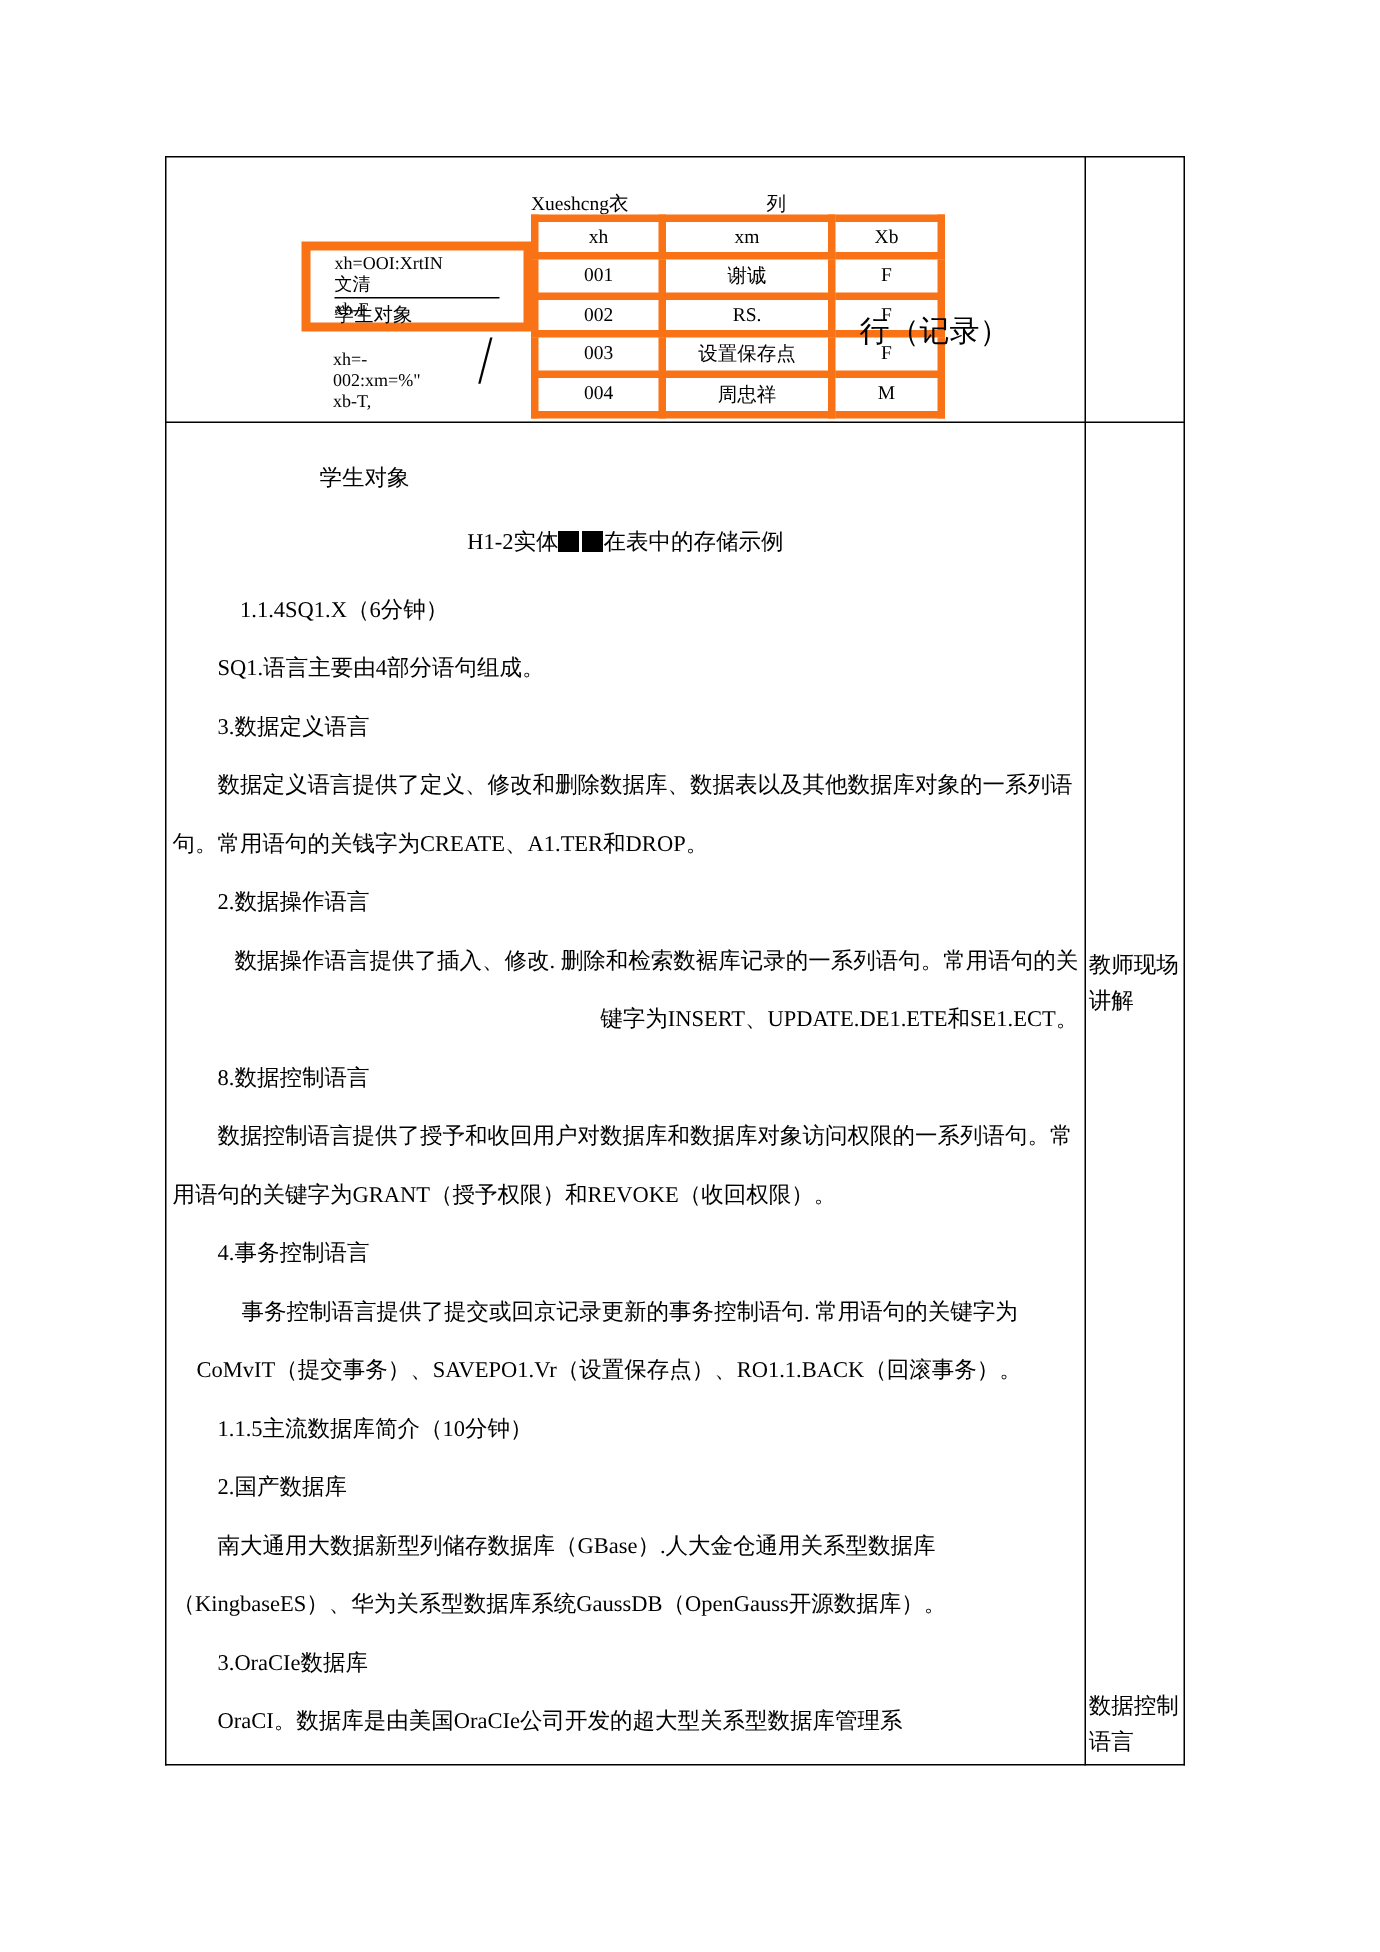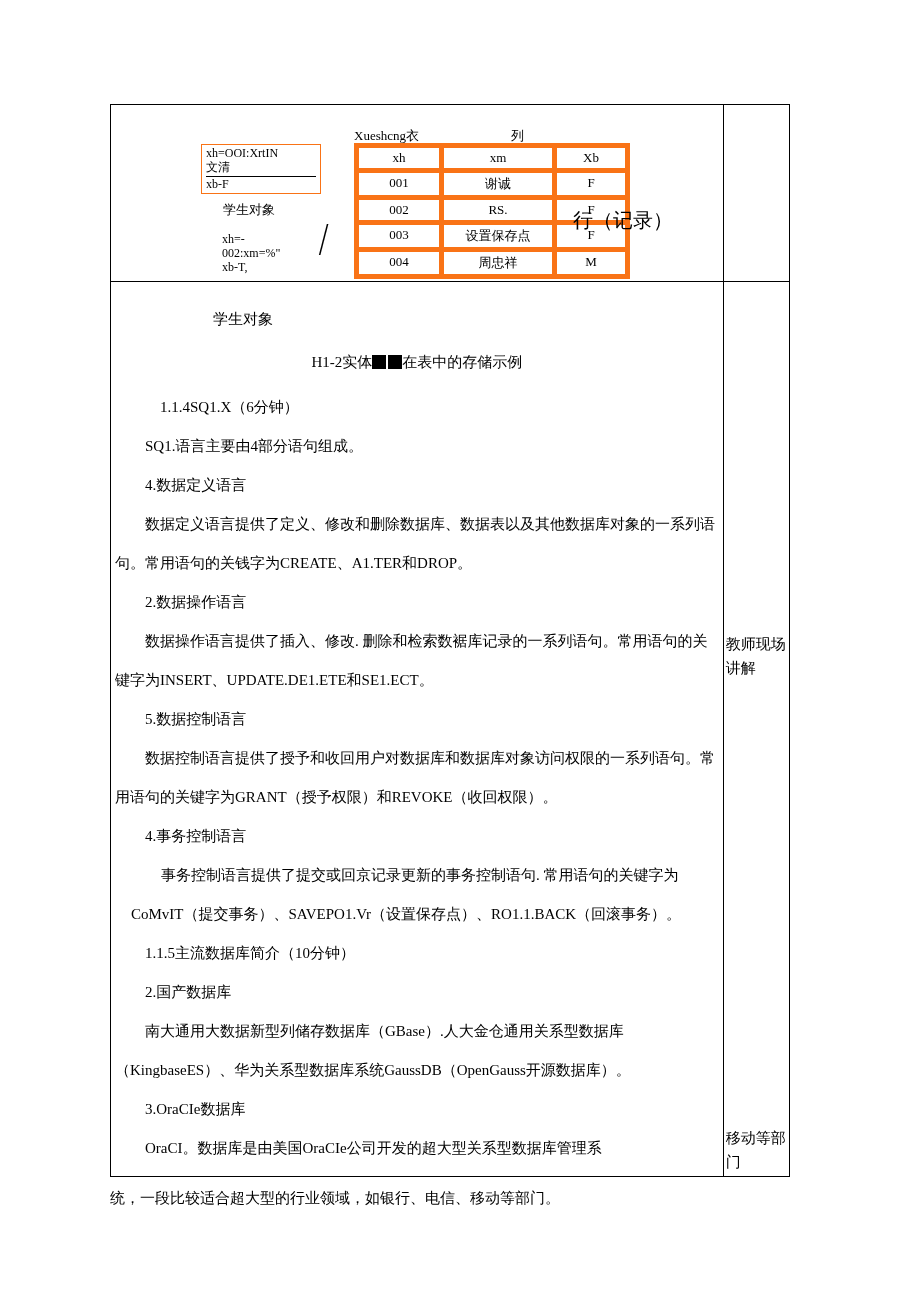--- a/index.html
+++ b/index.html
@@ -40,26 +40,26 @@
     border-bottom: 1px solid #000;
   }
   .figure-area {
     position: relative;
     height: 176px;
     width: 100%;
   }
   .obj-box {
     position: absolute;
     left: 90px;
-    top: 39px;
+    top: 56px;
     width: 110px;
-    border: 1px solid #f97316;
+    border: 6px solid #f97316;
     font-size: 12px;
     line-height: 1.15;
-    padding: 2px 4px;
+    padding: 2px 16px;
   }
   .obj-box hr {
     border: none;
     border-top: 1px solid #000;
     margin: 1px 0;
   }
   .obj-label {
     position: absolute;
     left: 112px;
     top: 96px;
@@ -235,40 +235,39 @@
   <tr>
     <td class="main-cell">
       <div class="content">
         <p style="text-indent:0; padding-left:98px; margin-top:18px;">学生对象</p>
         <p class="caption">
           
           H1-2实体<span class="black-sq"></span><span class="black-sq" style="margin-left:2px"></span>在表中的存储示例
         </p>
         <p style="text-indent:3em;">1.1.4SQ1.X（6分钟）</p>
         <p>SQ1.语言主要由4部分语句组成。</p>
-        <p>4.数据定义语言</p>
+        <p>3.数据定义语言</p>
         <p class="noindent" style="text-indent:2em;">数据定义语言提供了定义、修改和删除数据库、数据表以及其他数据库对象的一系列语句。常用语句的关钱字为CREATE、A1.TER和DROP。</p>
         <p>2.数据操作语言</p>
-        <p class="noindent" style="text-indent:2em;">数据操作语言提供了插入、修改. 删除和检索数裾库记录的一系列语句。常用语句的关键字为INSERT、UPDATE.DE1.ETE和SE1.ECT。</p>
-        <p>5.数据控制语言</p>
+        <p class="noindent" style="text-indent:2em;text-align:right;">数据操作语言提供了插入、修改. 删除和检索数裾库记录的一系列语句。常用语句的关键字为INSERT、UPDATE.DE1.ETE和SE1.ECT。</p>
+        <p>8.数据控制语言</p>
         <p class="noindent" style="text-indent:2em;">数据控制语言提供了授予和收回用户对数据库和数据库对象访问权限的一系列语句。常用语句的关键字为GRANT（授予权限）和REVOKE（收回权限）。</p>
         <p>4.事务控制语言</p>
         <p class="noindent" style="text-indent:2em;margin-left:16px;">事务控制语言提供了提交或回京记录更新的事务控制语句. 常用语句的关键字为CoMvIT（提交事务）、SAVEPO1.Vr（设置保存点）、RO1.1.BACK（回滚事务）。</p>
         <p>1.1.5主流数据库简介（10分钟）</p>
         <p>2.国产数据库</p>
         <p class="noindent" style="text-indent:2em;">南大通用大数据新型列储存数据库（GBase）.人大金仓通用关系型数据库（KingbaseES）、华为关系型数据库系统GaussDB（OpenGauss开源数据库）。</p>
         <p>3.OraCIe数据库</p>
         <p>OraCI。数据库是由美国OraCIe公司开发的超大型关系型数据库管理系</p>
       </div>
     </td>
     <td class="side-cell side-lower">
       <div class="side-text-1">教师现场讲解</div>
-      <div class="side-text-2">移动等部门</div>
+      <div class="side-text-2">数据控制语言</div>
     </td>
   </tr>
 </tbody>
     </table>
 
 <div class="below">
-  <p class="p1">统，一段比较适合超大型的行业领域，如银行、电信、移动等部门。</p>
 </div>
 
 </div>
 
 </body></html>

